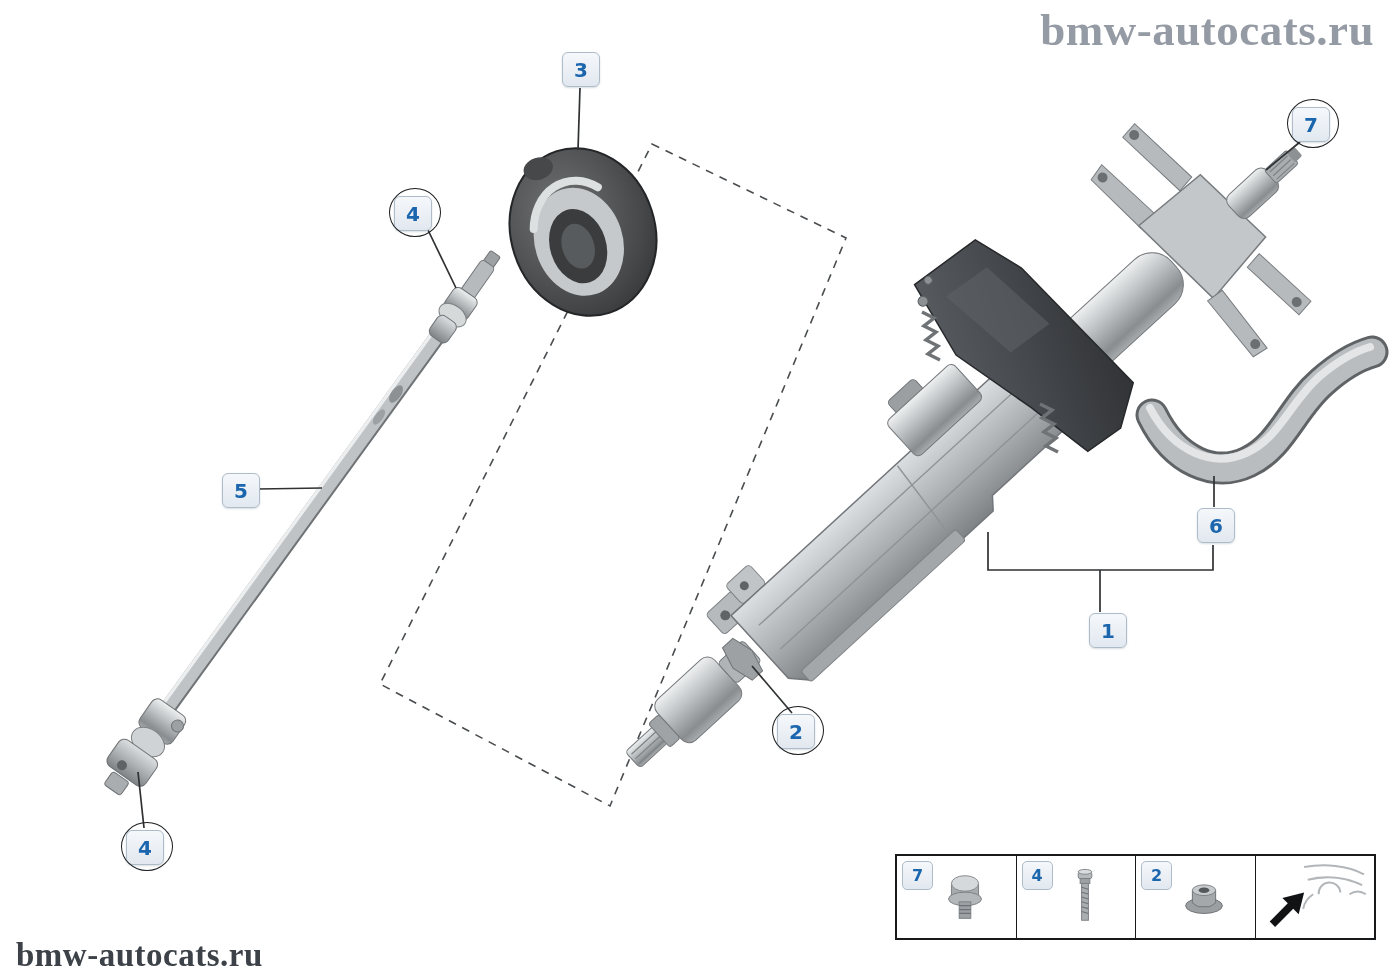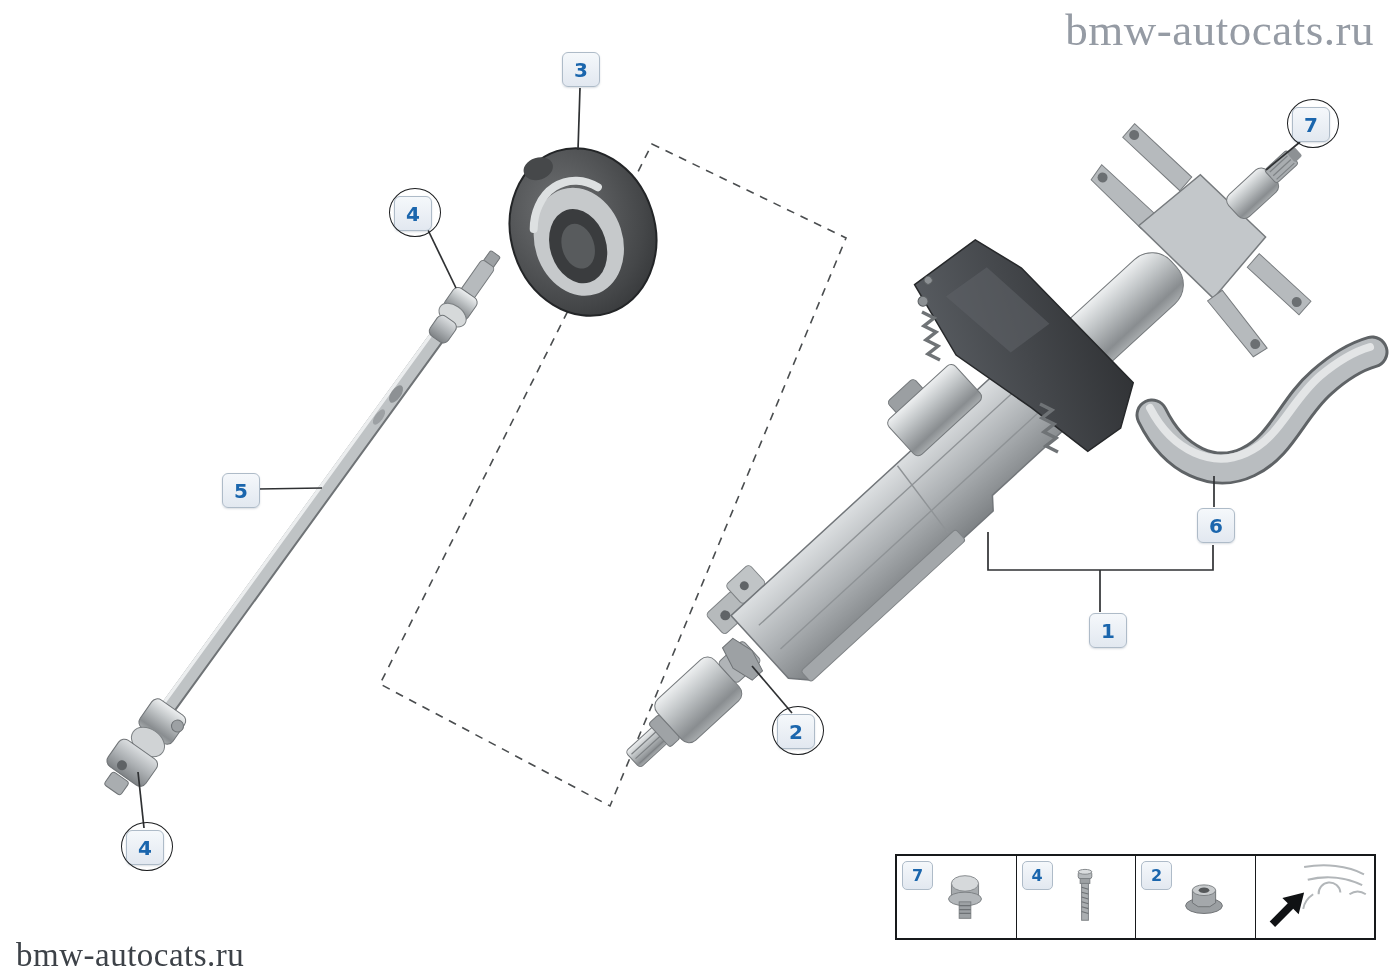--- a/index.html
+++ b/index.html
@@ -1,21 +1,21 @@
 <!DOCTYPE html>
 <html><head>
 <meta charset="utf-8">
 <style>
   html,body{margin:0;padding:0;background:#ffffff;}
   body{width:1400px;height:980px;overflow:hidden;font-family:"DejaVu Sans",sans-serif;}
   .stage{position:relative;width:1400px;height:980px;background:#fff;}
   .art{position:absolute;left:0;top:0;width:1400px;height:980px;}
 
   
-  .wm{position:absolute;font-family:"Liberation Serif",serif;font-weight:400;letter-spacing:.5px;user-select:none;}
+  .wm{position:absolute;font-family:"Liberation Serif",serif;font-weight:700;letter-spacing:.5px;user-select:none;}
   .wm-top{right:26px;top:4px;font-size:45px;color:#959ba4;}
   .wm-bottom{left:16px;bottom:6px;font-size:33px;color:#3d4248;}
 
   
   .callout{position:absolute;width:36px;height:33px;}
   .badge{display:flex;align-items:center;justify-content:center;width:36px;height:33px;
     background:linear-gradient(#f5f8fb,#e2e8f0);border:1px solid #aebbc8;border-radius:6px;
     color:#1b66ad;font-weight:bold;font-size:20px;box-shadow:0 1px 2px rgba(40,60,90,.18);}
   .callout.circled::after{content:"";position:absolute;left:-5px;top:-8px;width:50px;height:47px;
     border:1.7px solid #1c1e20;border-radius:50%;pointer-events:none;}

